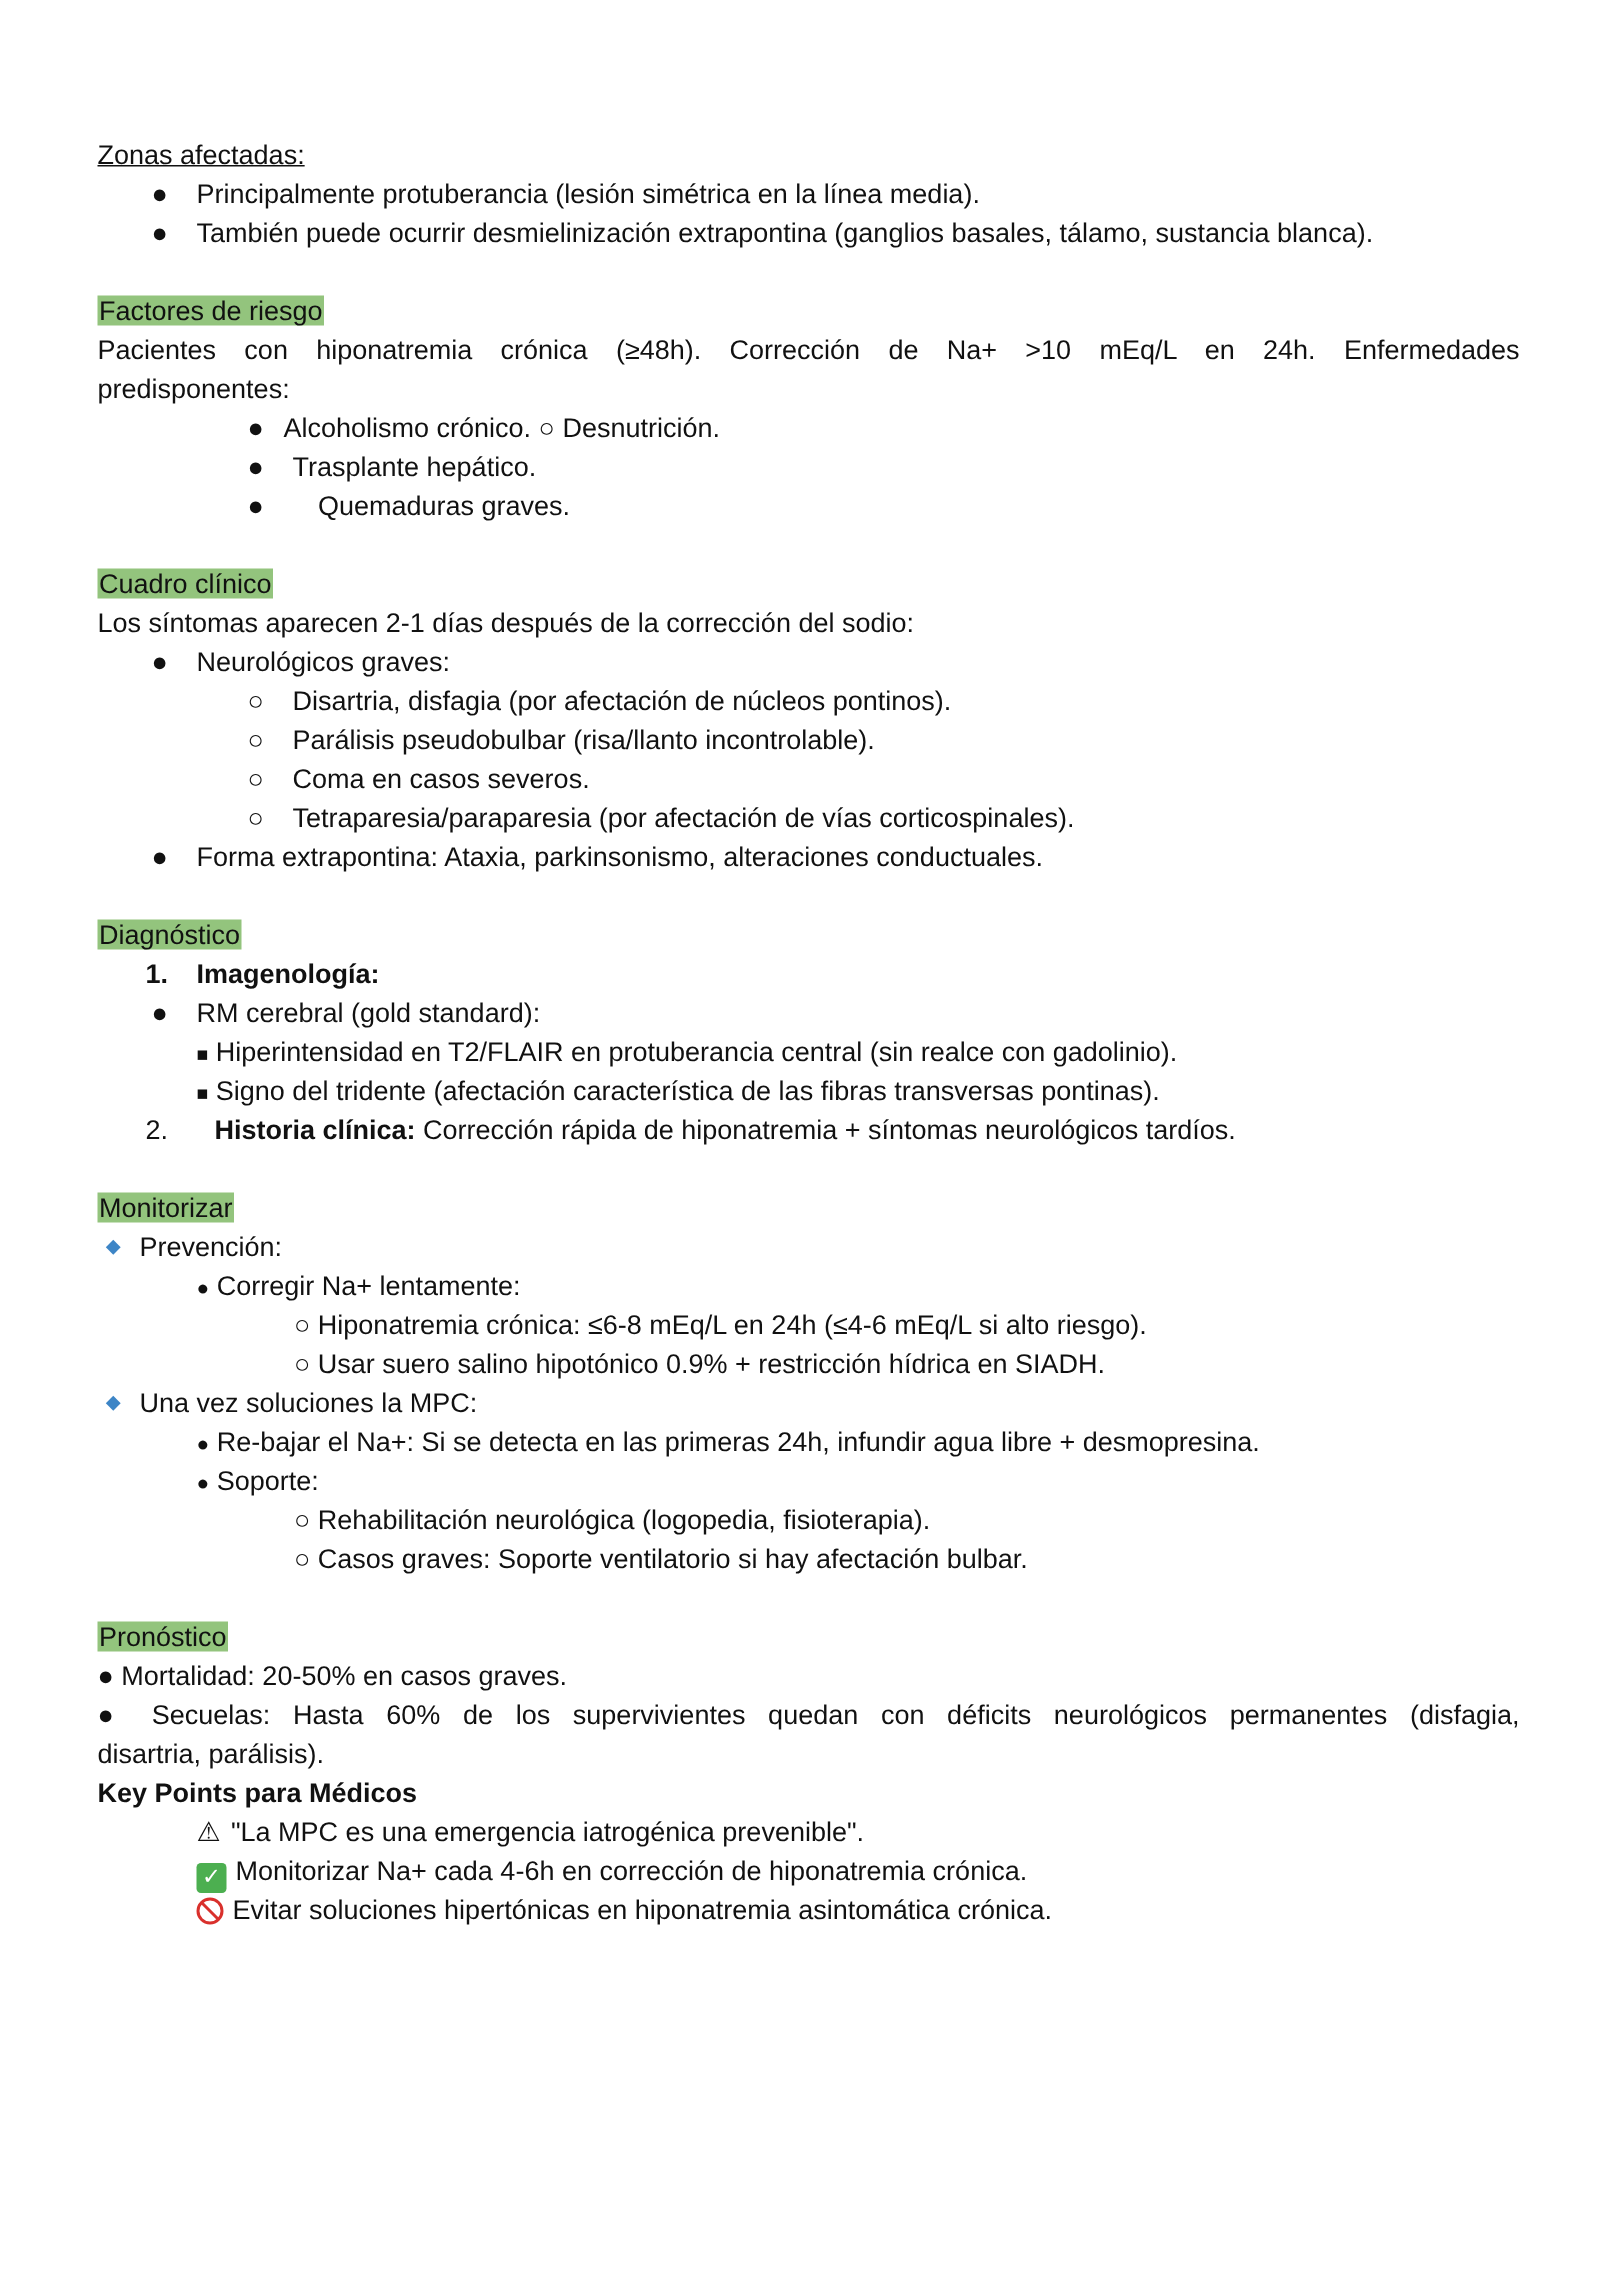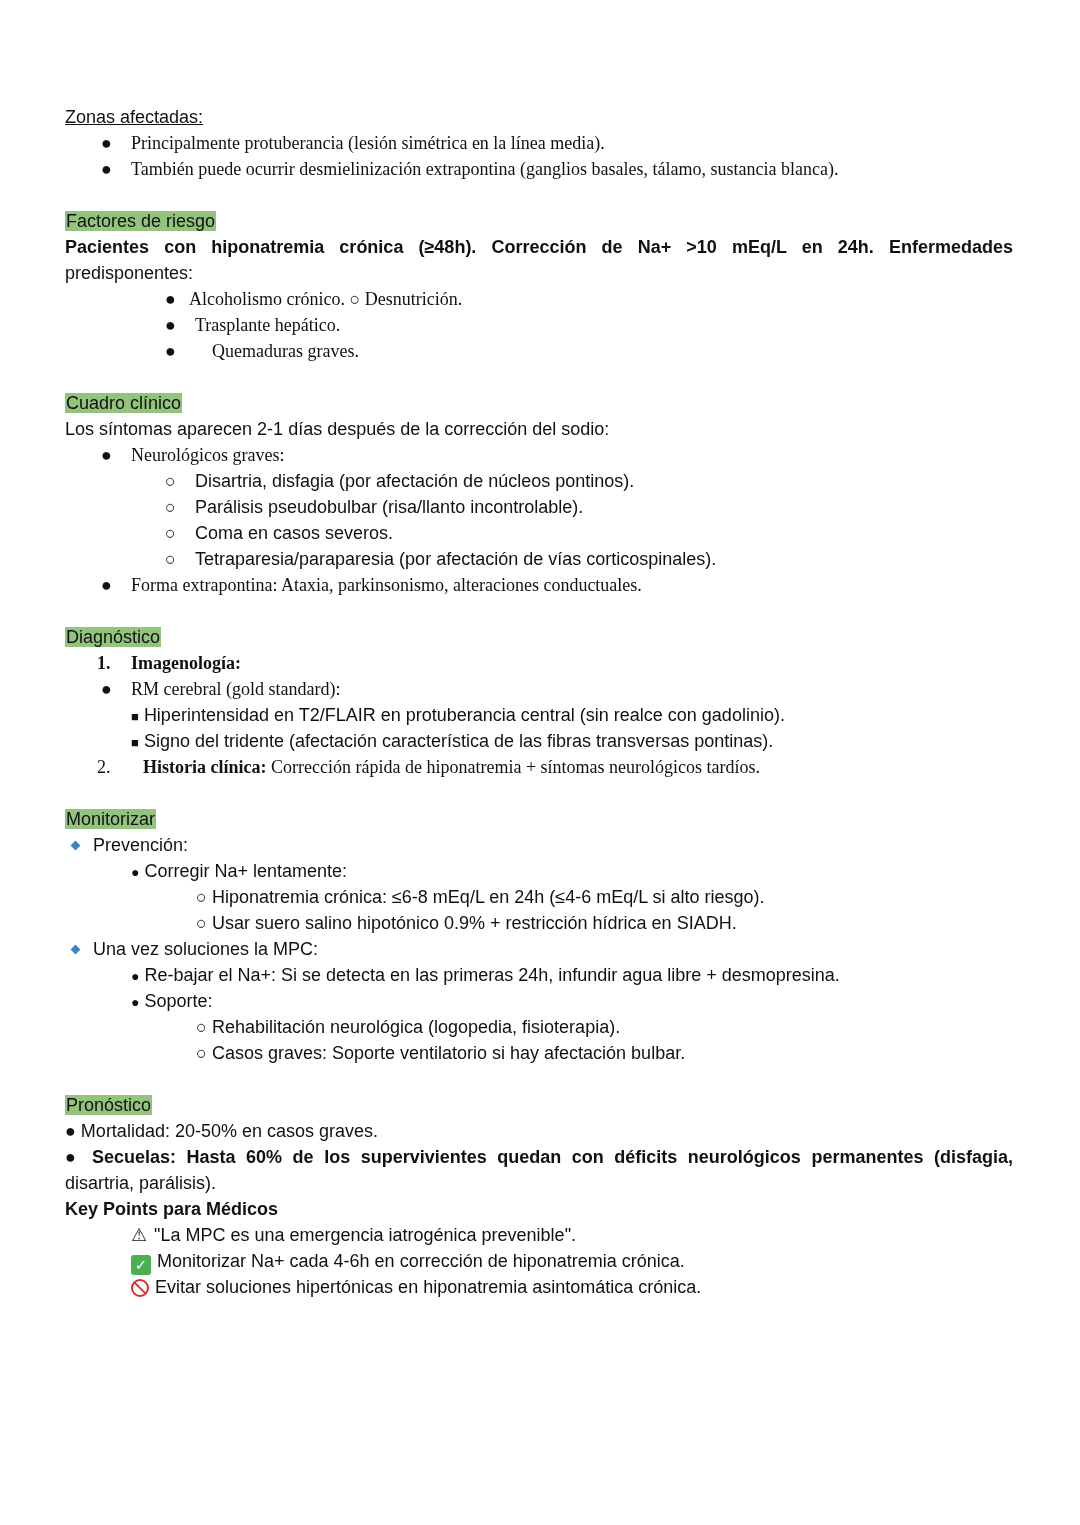--- a/index.html
+++ b/index.html
@@ -1,31 +1,31 @@
 <!DOCTYPE html>
 <html><head>
 <meta charset="utf-8">
 <style>
   html, body { margin: 0; padding: 0; background: #ffffff; }
   body {
     width: 1080px; height: 1525px; position: relative; overflow: hidden;
     font-family: "Liberation Sans", "DejaVu Sans", sans-serif;
     color: #111111; font-size: 18px;
   }
-  .page { position: absolute; left: 65px; top: 104px; width: 948px; }
+  .page { position: absolute; left: 65px; top: 90px; width: 948px; }
   .line { height: 26px; line-height: 26px; white-space: nowrap; position: relative; }
   .gap { height: 26px; }
   .u { text-decoration: underline; }
   .hl { background: #93c47d; padding: 0 1px; }
   .bold { font-weight: bold; }
   .justify { white-space: normal; text-align: justify; text-align-last: left; line-height: 26px; }
-  .justify-full { text-align-last: justify; font-weight: bold; }
+  .justify-full { text-align-last: justify; }
   .mk { display: inline-block; width: 16px; text-align: left; }
   .diamond { display: inline-block; width: 7px; height: 7px; background: #3d85c6; transform: rotate(45deg); margin: 0 14px 2px 7px; vertical-align: middle; }
-  .ind1 { padding-left: 36px; font-family: Liberation Serif, serif; }
+  .ind1 { padding-left: 36px; }
   .warn { display:inline-block; width:18px; }
   .check { display:inline-block; width:20px; height:20px; background:#4caf50; color:#fff; border-radius:3px; text-align:center; line-height:20px; font-size:15px; font-weight:bold; margin-right:6px; vertical-align:-3px; }
   .ban { display:inline-block; width:18px; height:18px; border:2px solid #d9302c; border-radius:50%; position:relative; margin-right:6px; vertical-align:-4px; box-sizing:border-box; }
   .ban::after { content:""; position:absolute; left:50%; top:-1px; width:2px; height:16px; background:#d9302c; transform:translateX(-50%) rotate(-45deg); }
 </style>
 </head>
 <body>
 
 <div class="page">
 

